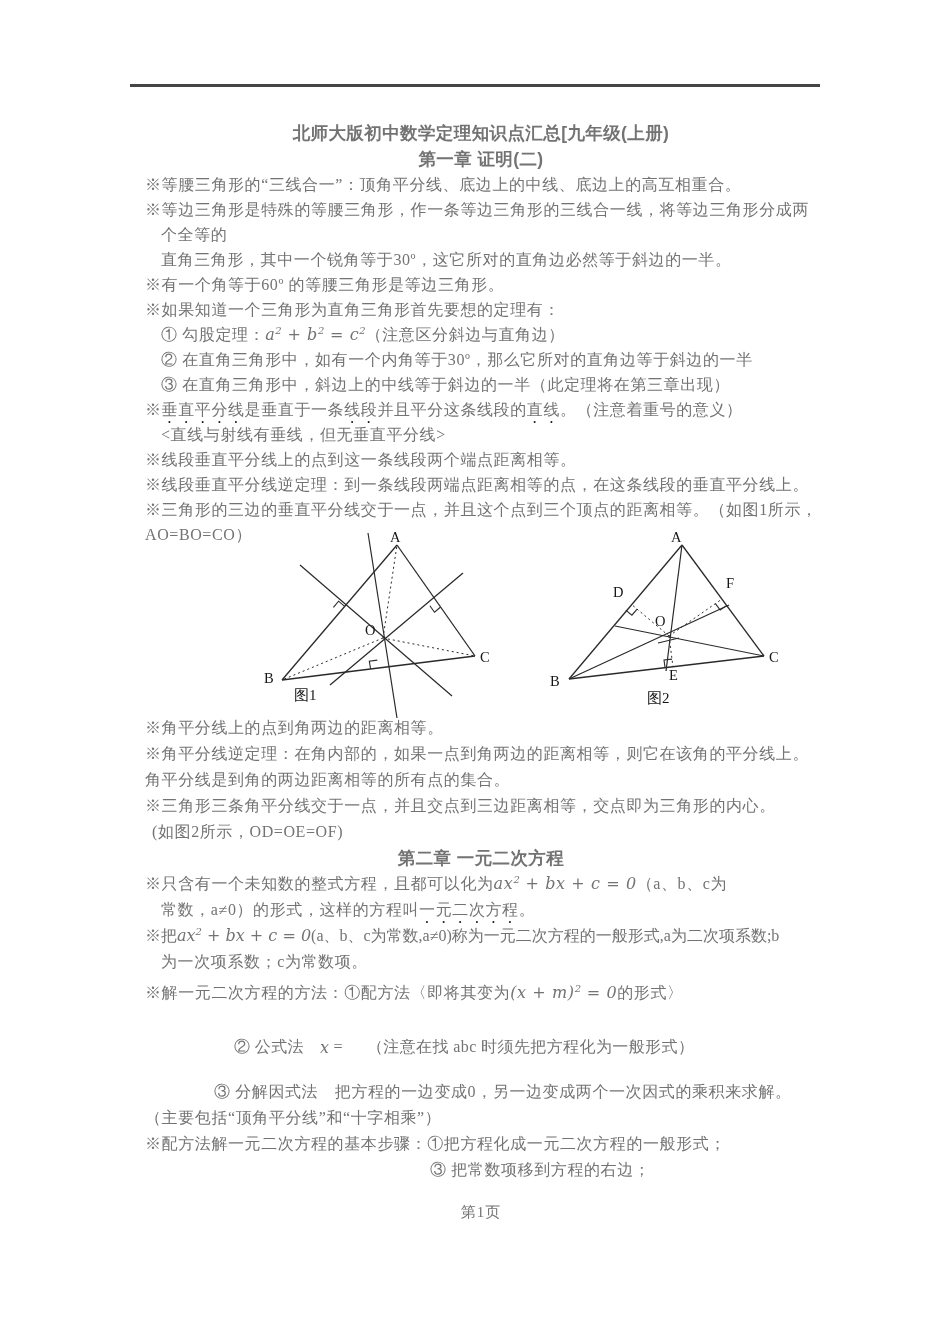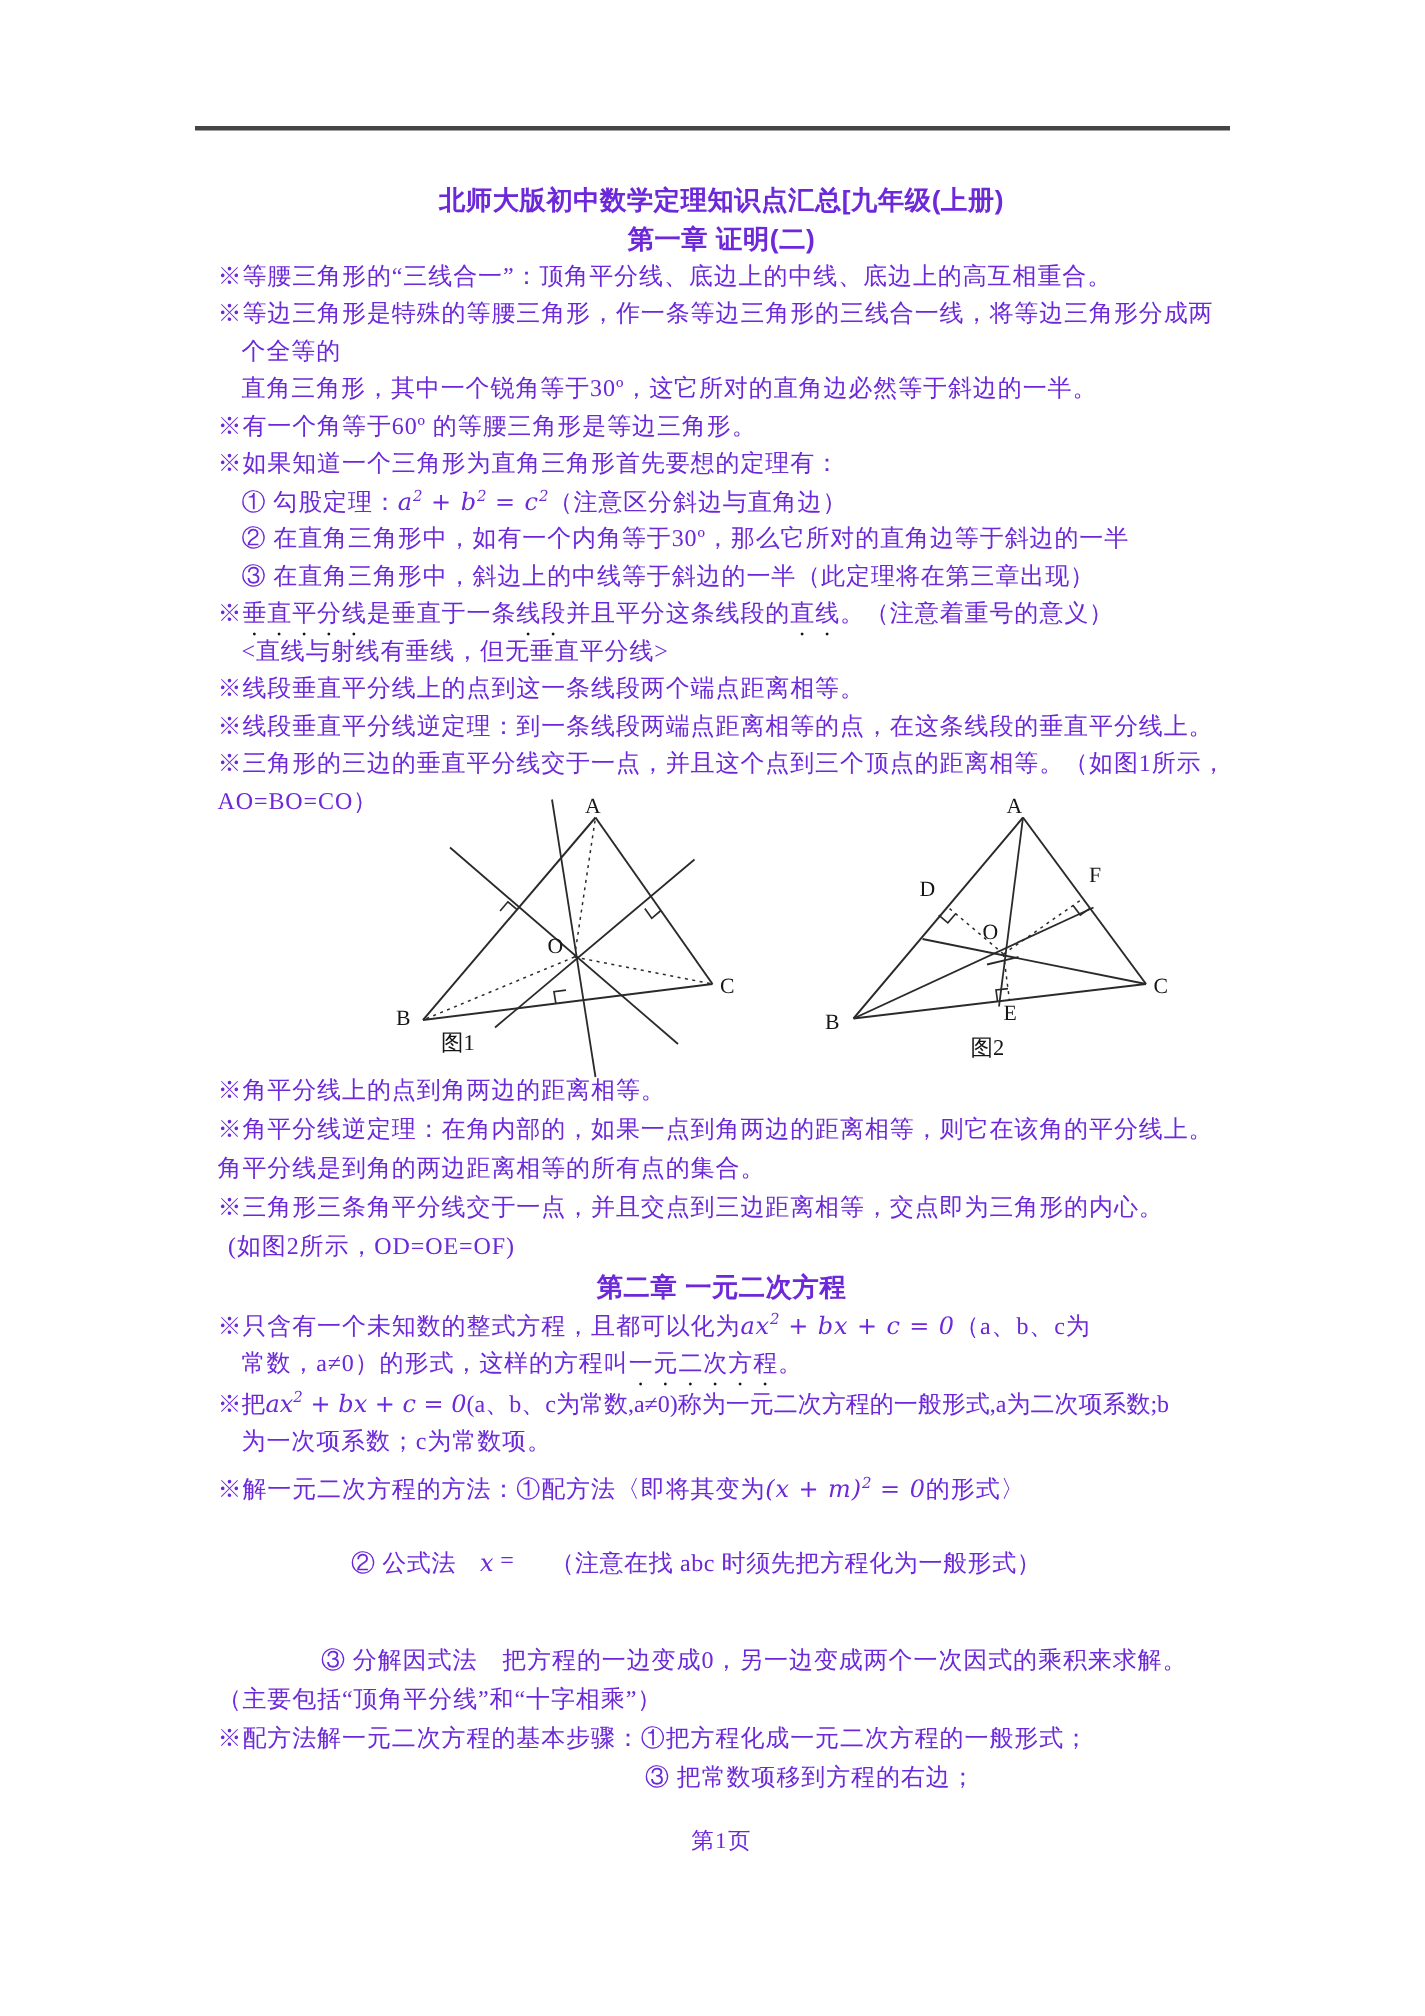--- a/index.html
+++ b/index.html
@@ -1,19 +1,19 @@
 <!DOCTYPE html>
 <html><head>
 <meta charset="utf-8">
 <style>
   html,body { margin:0; padding:0; background:#ffffff; }
   .page {
     position:relative; width:950px; height:1344px; background:#ffffff;
     font-family:"Liberation Serif","DejaVu Serif",serif;
-    color:#6d28d9; overflow:hidden;
+    color:#737373; overflow:hidden;
   }
   .rule { margin:84px 0 0 130px; width:690px; border-top:3px solid #454545; }
   .content { padding-left:145px; width:672px; font-size:16px; letter-spacing:0.6px; }
   .h { font-weight:bold; text-align:center; font-size:17.5px; line-height:26px; height:26px;
        white-space:nowrap; font-family:"Liberation Sans","DejaVu Sans",sans-serif; letter-spacing:0.4px; }
   .title { margin-top:33px; }
   .ln  { line-height:25px; height:25px; white-space:nowrap; }
   .ln2 { line-height:26px; height:26px; white-space:nowrap; }
   .ind   { padding-left:16px; }
   .ind-s { padding-left:7px; }
@@ -26,21 +26,21 @@
     -webkit-text-emphasis:filled dot #161616; text-emphasis:filled dot #161616;
     -webkit-text-emphasis-position:under; text-emphasis-position:under right;
   }
   .figures { position:relative; height:168px; }
   .figures svg { position:absolute; top:-16px; }
   #fig1 { left:75px; }
   #fig2 { left:400px; }
   .figures svg text { font-family:"Liberation Serif","DejaVu Serif",serif; font-size:14.5px;
     fill:#161616; letter-spacing:0; }
   .figures svg text.cap { font-size:15px; }
-  .formula { margin-top:26px; height:62px; display:flex; padding-left:89px; letter-spacing:0.4px; }
+  .formula { margin-top:10px; height:62px; display:flex; align-items:center; padding-left:89px; letter-spacing:0.4px; }
   .frac { display:inline-block; vertical-align:middle; text-align:center; margin:0 6px; }
   .num { display:block; border-bottom:1.5px solid #222; padding:0 5px 2px 5px; }
   .den { display:block; padding-top:2px; }
   .radicand { border-top:1.2px solid #222; padding-top:1px; }
   .sq { font-style:normal; font-size:19px; letter-spacing:0; }
   .fx-gap { display:inline-block; width:16px; }
   .note-gap { display:inline-block; width:22px; }
   .footer { margin-top:16px; text-align:center; line-height:26px; font-size:15px; letter-spacing:1px; }
 </style>
 </head>

